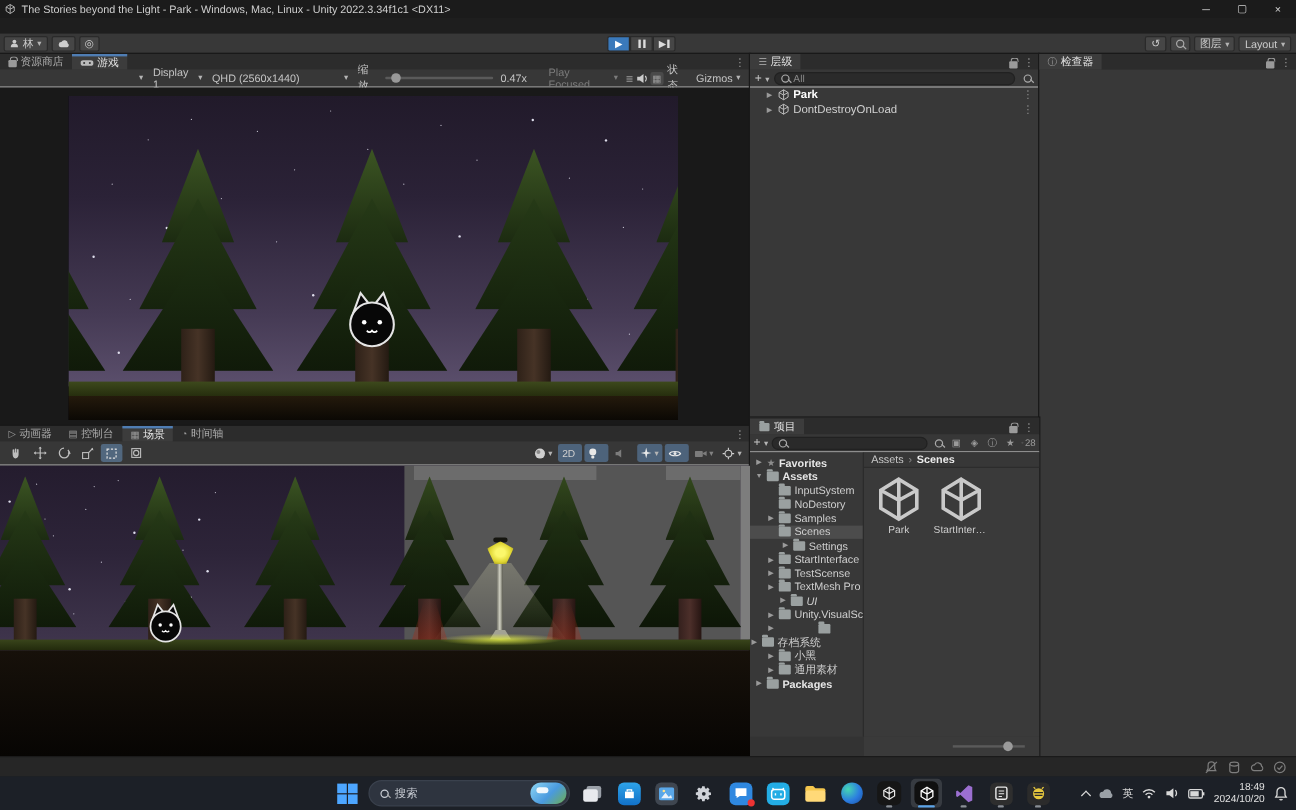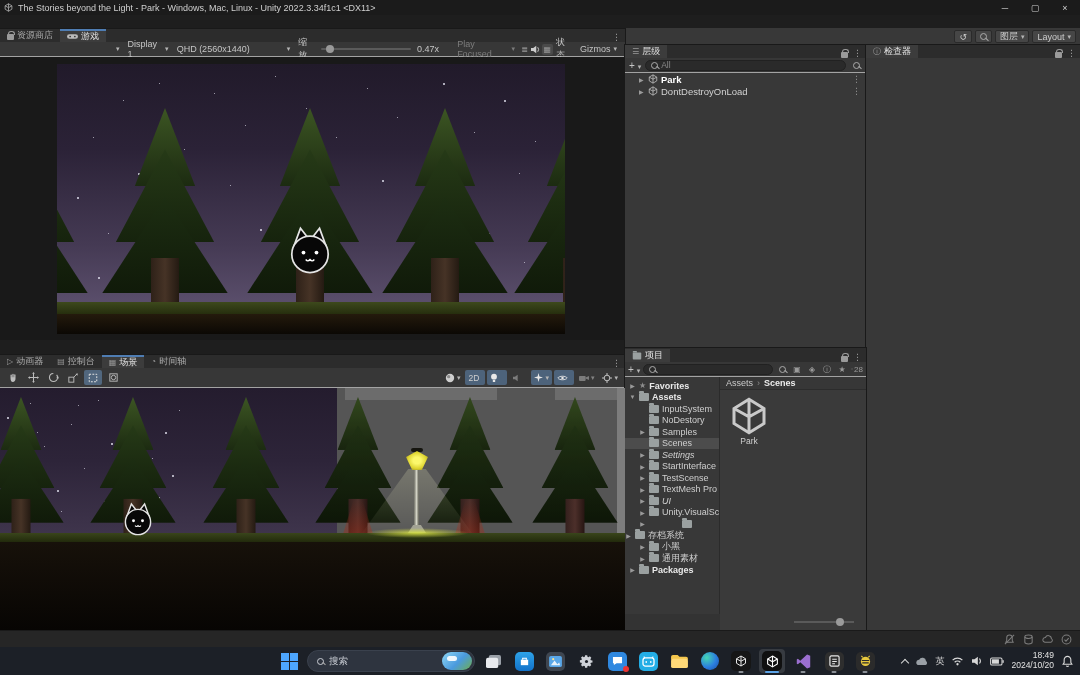--- a/index.html
+++ b/index.html
@@ -30,21 +30,21 @@
 .tab.activeplain{background:#3c3c3c;color:#e2e2e2}
 .tabicon{font-size:8px;color:#9a9a9a;display:flex}
 .striptools{margin-left:auto;display:flex;align-items:center;gap:5px;padding-right:4px;color:#9a9a9a}
 .kebab{font-size:9px;color:#9a9a9a}
 .subbar{position:absolute;left:0;right:0;height:15px;background:#373737;border-bottom:1px solid #a3a3a3;display:flex;align-items:center;font-size:9px;color:#c5c5c5}
 .dd{height:12px;display:flex;align-items:center;gap:3px;padding:0 4px;border-radius:2px;color:#c5c5c5}
 .mag{width:7px;height:7px;border:1.2px solid #aaa;border-radius:50%;position:relative;display:inline-block;flex:none}
 .mag:after{content:'';position:absolute;width:4px;height:1.2px;background:#aaa;transform:rotate(45deg);right:-3px;bottom:-1px}
 .searchbox{height:11px;background:#2a2a2a;border:1px solid #212121;border-radius:6px;display:flex;align-items:center;gap:3px;padding:0 5px;color:#888;font-size:8.5px}
 
-#gamePanel{left:0;top:29px;width:625px;height:310px}
+#gamePanel{left:0;top:45px;width:625px;height:310px}
 #gameCtrls{top:13px}
 .slider{position:relative;width:95px;height:2px;background:#5a5a5a;border-radius:1px}
 .slider .knob{position:absolute;top:-3px;width:8px;height:8px;border-radius:50%;background:#999}
 #gameView{position:absolute;left:0;top:28px;width:625px;height:282px;background:#191919;overflow:hidden}
 #gameFrame{position:absolute;left:57px;top:7px;width:508px;height:270px;overflow:hidden;background:#0c0a10}
 .gsky{position:absolute;left:0;top:0;right:0;height:242px;background:linear-gradient(#211a2a 0%,#2b2237 35%,#453a54 75%,#5b4f6c 100%)}
 .ggrass{position:absolute;left:0;right:0;top:238px;height:12px;background:linear-gradient(#3d491c,#262e0e);z-index:4}
 .gdirt{position:absolute;left:0;right:0;top:250px;bottom:0;background:linear-gradient(#241a0c,#0b0804);z-index:4}
 .starfield{position:absolute;inset:0;z-index:1}
 .star{position:absolute;width:1px;height:1px;background:#e8e8f5;opacity:.8;border-radius:50%}
@@ -677,41 +677,41 @@
           <div class="p-row" style="padding-left: 14px;">
             <span class="p-arr">▶</span>
             <span class="fico"></span>
             <span>Samples</span>
           </div>
           <div class="p-row selected" style="padding-left: 14px;">
             <span class="p-arr"></span>
             <span class="fico"></span>
             <span>Scenes</span>
           </div>
-          <div class="p-row" style="padding-left: 14px; font-style: italic;">
+          <div class="p-row" style="padding-left: 26px;">
             <span class="p-arr">▶</span>
             <span class="fico"></span>
             <span>Settings</span>
           </div>
           <div class="p-row" style="padding-left: 14px;">
             <span class="p-arr">▶</span>
             <span class="fico"></span>
             <span>StartInterface</span>
           </div>
           <div class="p-row" style="padding-left: 14px;">
             <span class="p-arr">▶</span>
             <span class="fico"></span>
             <span>TestScense</span>
           </div>
           <div class="p-row" style="padding-left: 14px;">
             <span class="p-arr">▶</span>
             <span class="fico"></span>
             <span>TextMesh Pro</span>
           </div>
-          <div class="p-row" style="padding-left: 14px; font-style: italic;">
+          <div class="p-row" style="padding-left: 24px; font-style: italic;">
             <span class="p-arr">▶</span>
             <span class="fico"></span>
             <span>UI</span>
           </div>
           <div class="p-row" style="padding-left: 14px;">
             <span class="p-arr">▶</span>
             <span class="fico"></span>
             <span>Unity.VisualScript</span>
           </div>
           <div class="p-row" style="padding-left: 14px; gap: 36px;">
@@ -748,20 +748,29 @@
         </div>
         <div id="assetGrid">
             <div class="asset">
               <div class="ic"><svg width="100%" height="100%" viewBox="0 0 24 24">
                   <g fill="none" stroke="#c9c9c9" stroke-width="1.8">
                     <path d="M12 2 21 7.5V16.5L12 22 3 16.5V7.5Z"></path>
                     <path d="M12 2V12M3 7.5 12 12.5 21 7.5M12 22V12.5"></path>
                   </g>
                 </svg></div>
               <div class="lb">Park</div>
+            </div>
+            <div class="asset">
+              <div class="ic"><svg width="100%" height="100%" viewBox="0 0 24 24">
+                  <g fill="none" stroke="#c9c9c9" stroke-width="1.8">
+                    <path d="M12 2 21 7.5V16.5L12 22 3 16.5V7.5Z"></path>
+                    <path d="M12 2V12M3 7.5 12 12.5 21 7.5M12 22V12.5"></path>
+                  </g>
+                </svg></div>
+              <div class="lb">StartInterF...</div>
             </div>
           </div>
       </div>
     </div>
     <div id="projFoot">
       <div class="fl"></div>
       <div class="fr">
           <div class="zslider">
             <span class="knob"></span>
           </div>

